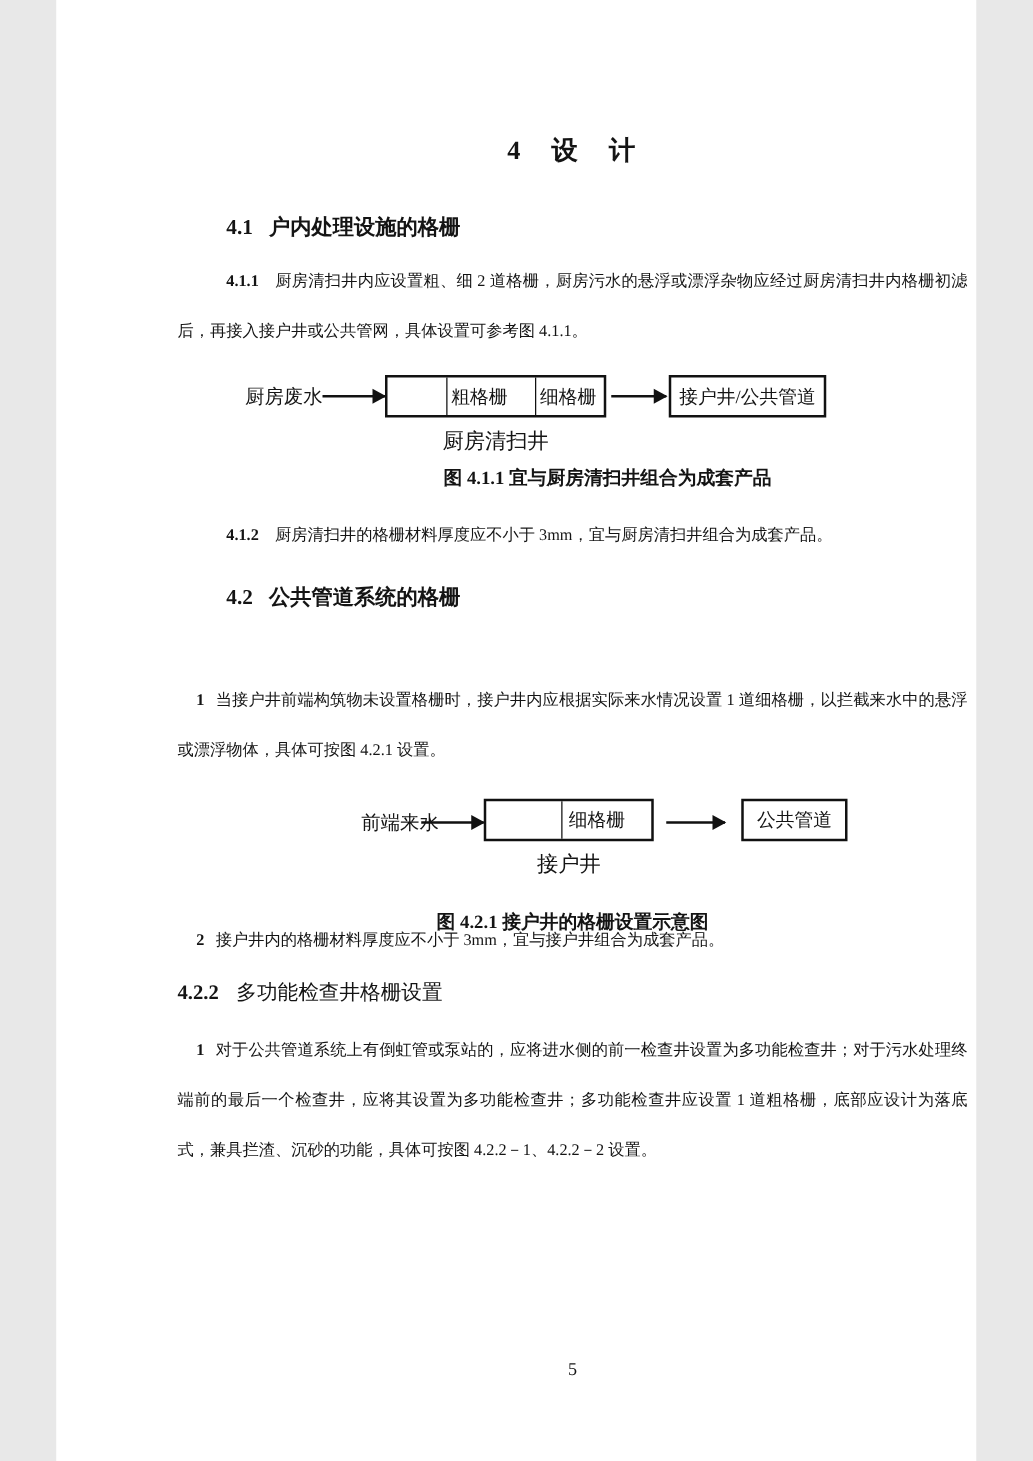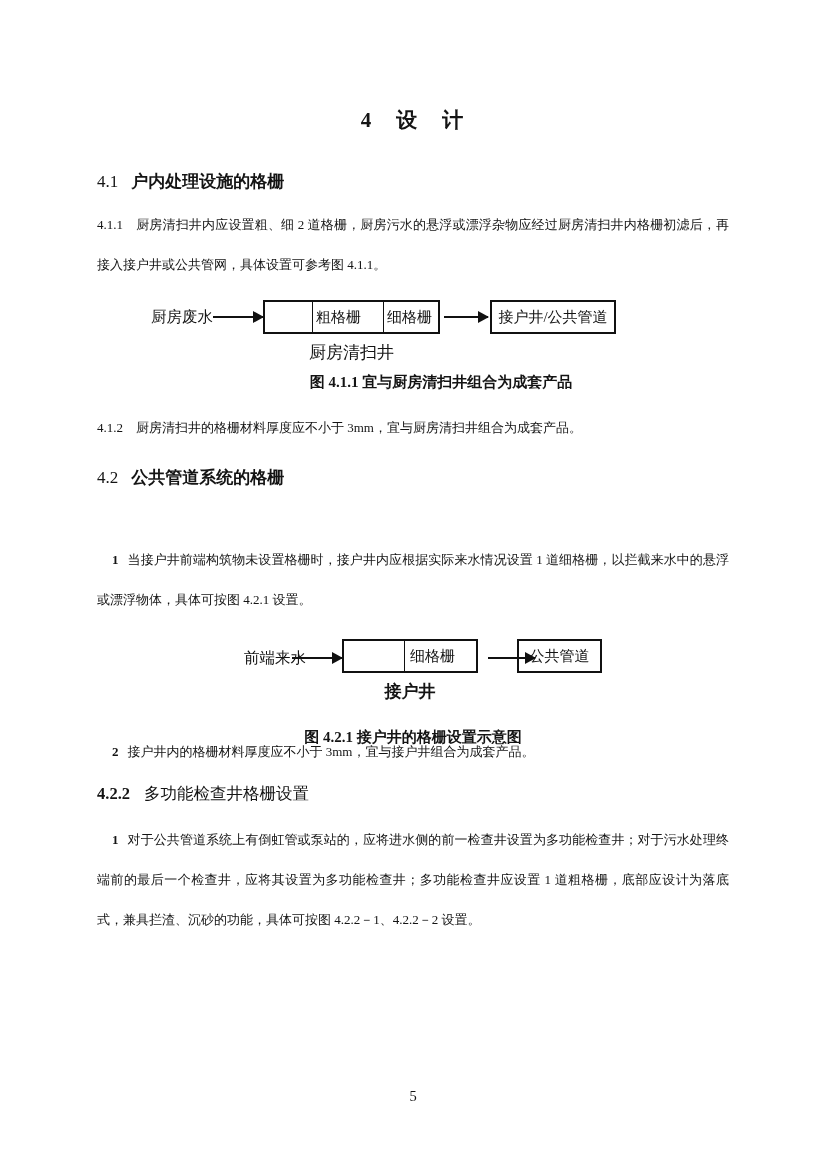--- a/index.html
+++ b/index.html
@@ -1,18 +1,18 @@
 <!DOCTYPE html>
 <html><head>
 <meta charset="utf-8">
 <style>
   html,body{margin:0;padding:0;background:#e8e8e8;}
   .page{
     position:relative;
-    width:826px;height:1169px;
+    width:736px;height:1169px;
     background:#ffffff;
     font-family:"Liberation Serif","DejaVu Serif",serif;
     color:#141414;
     margin:0 auto;
     overflow:hidden;
   }
   .abs{position:absolute;}
   .title{
     top:106px;left:0;width:826px;
     text-align:center;
@@ -22,21 +22,21 @@
   .h1{
     left:97px;width:632px;
     font-size:17px;font-weight:700;
     white-space:nowrap;
   }
   .h2{
     left:97px;width:632px;
     font-size:16.5px;font-weight:400;
     white-space:nowrap;
   }
-  .num{font-weight:400;margin-right:13px;}
+  .num{font-weight:700;margin-right:13px;margin-left:39px;}
   .inum{font-weight:700;margin-right:9px;}
   .para{
     left:97px;width:632px;
     font-size:13px;line-height:40px;
     text-align:justify;
     text-justify:inter-ideograph;
   }
   .para.item{text-indent:15px;}
   .figure{left:0;width:826px;}
   .flow-label{font-size:15.5px;white-space:nowrap;}
@@ -117,24 +117,24 @@
   </div>
 
   <div class="abs figure" style="top:636px;height:95px;">
     <div class="abs flow-label" style="left:244px;top:12px;">前端来水</div>
     <div class="abs arrow" style="left:292px;top:21px;width:50px;"></div>
     <div class="abs fbox" style="left:342px;top:3px;width:136px;height:34px;">
       <div class="fcell sep" style="width:57px;"></div>
       <div class="fcell" style="flex:1;padding-left:5px;">细格栅</div>
     </div>
     <div class="abs arrow" style="left:488px;top:21px;width:47px;"></div>
-    <div class="abs fbox center-box" style="left:517px;top:3px;width:85px;height:34px;text-align:right;">
+    <div class="abs fbox center-box" style="left:548px;top:3px;width:85px;height:34px;text-align:right;">
       <span>公共管道</span>
     </div>
-    <div class="abs well-label" style="left:342px;top:44px;width:136px;font-weight:bold;">接户井</div>
+    <div class="abs well-label" style="left:342px;top:44px;width:136px;">接户井</div>
     <div class="abs caption" style="top:57px;margin-top:35px;">图 4.2.1 接户井的格栅设置示意图</div>
   </div>
 
   <div class="abs para item" style="top:732px;">
     <span class="inum">2</span><span>接户井内的格栅材料厚度应不小于 3mm，宜与接户井组合为成套产品。</span>
   </div>
 
   <div class="abs h2" style="top:783px;">
     <span class="inum">4.2.2</span><span style="margin-left:5px;">多功能检查井格栅设置</span>
   </div>

